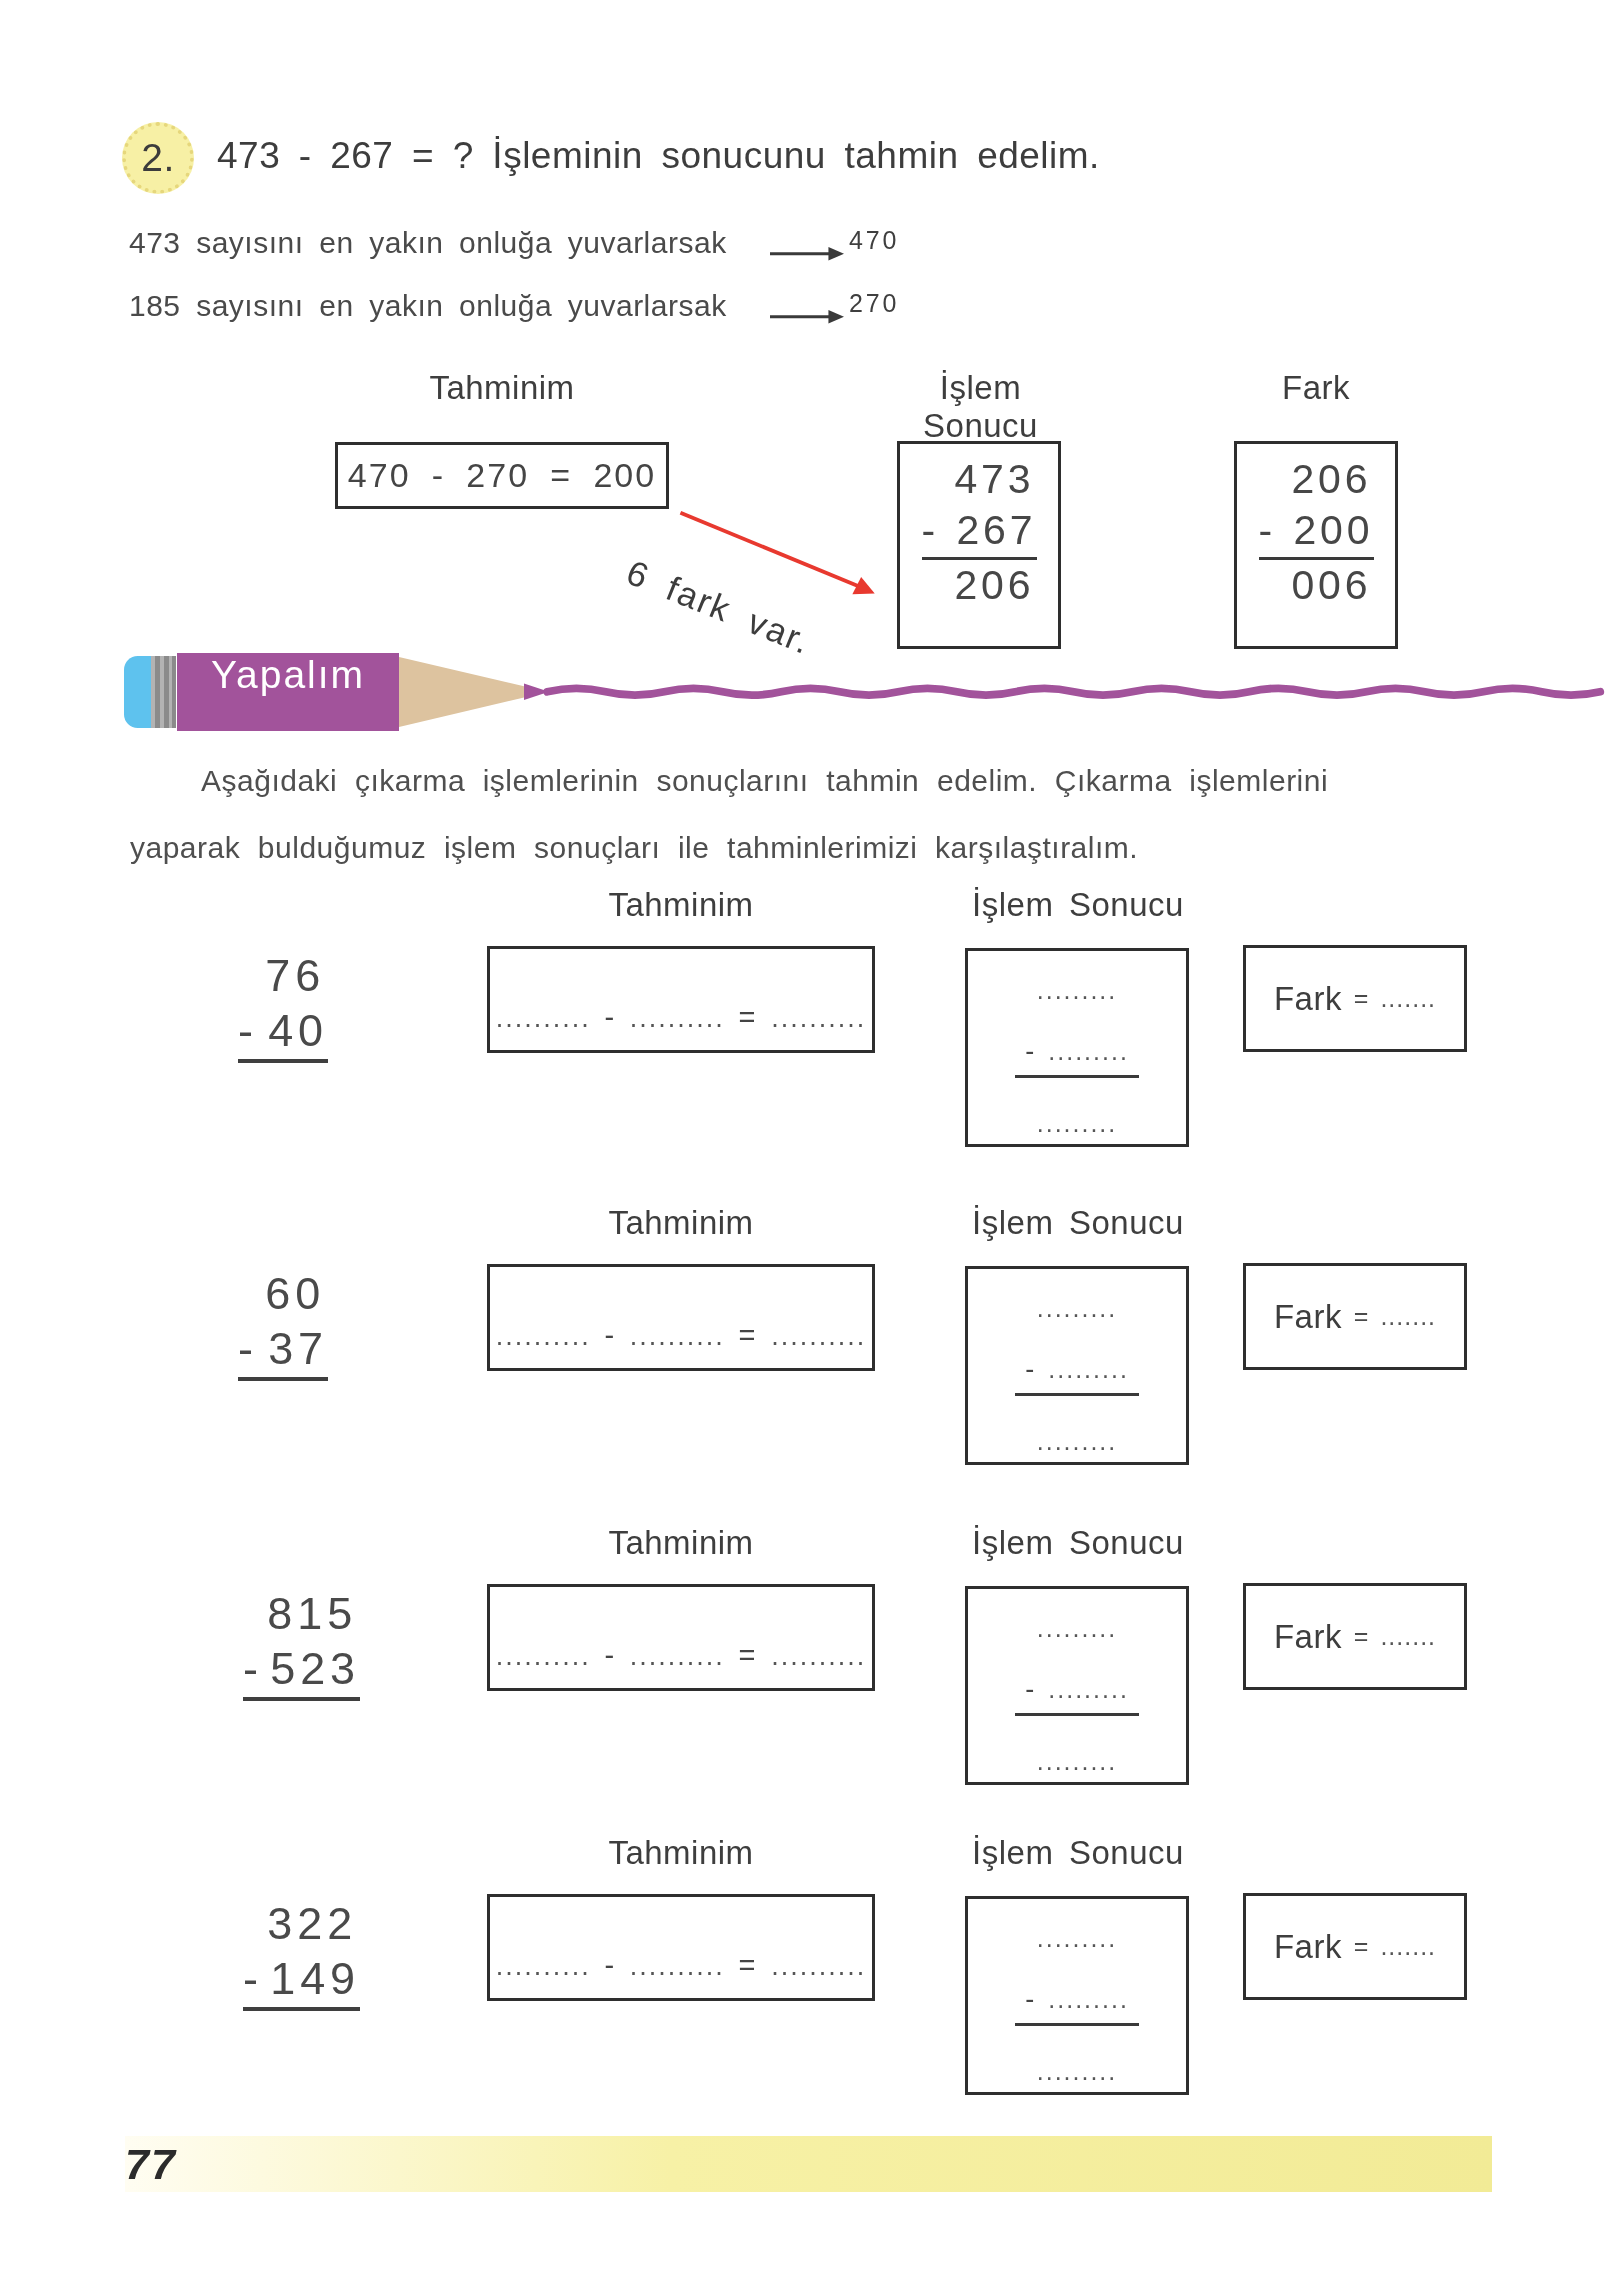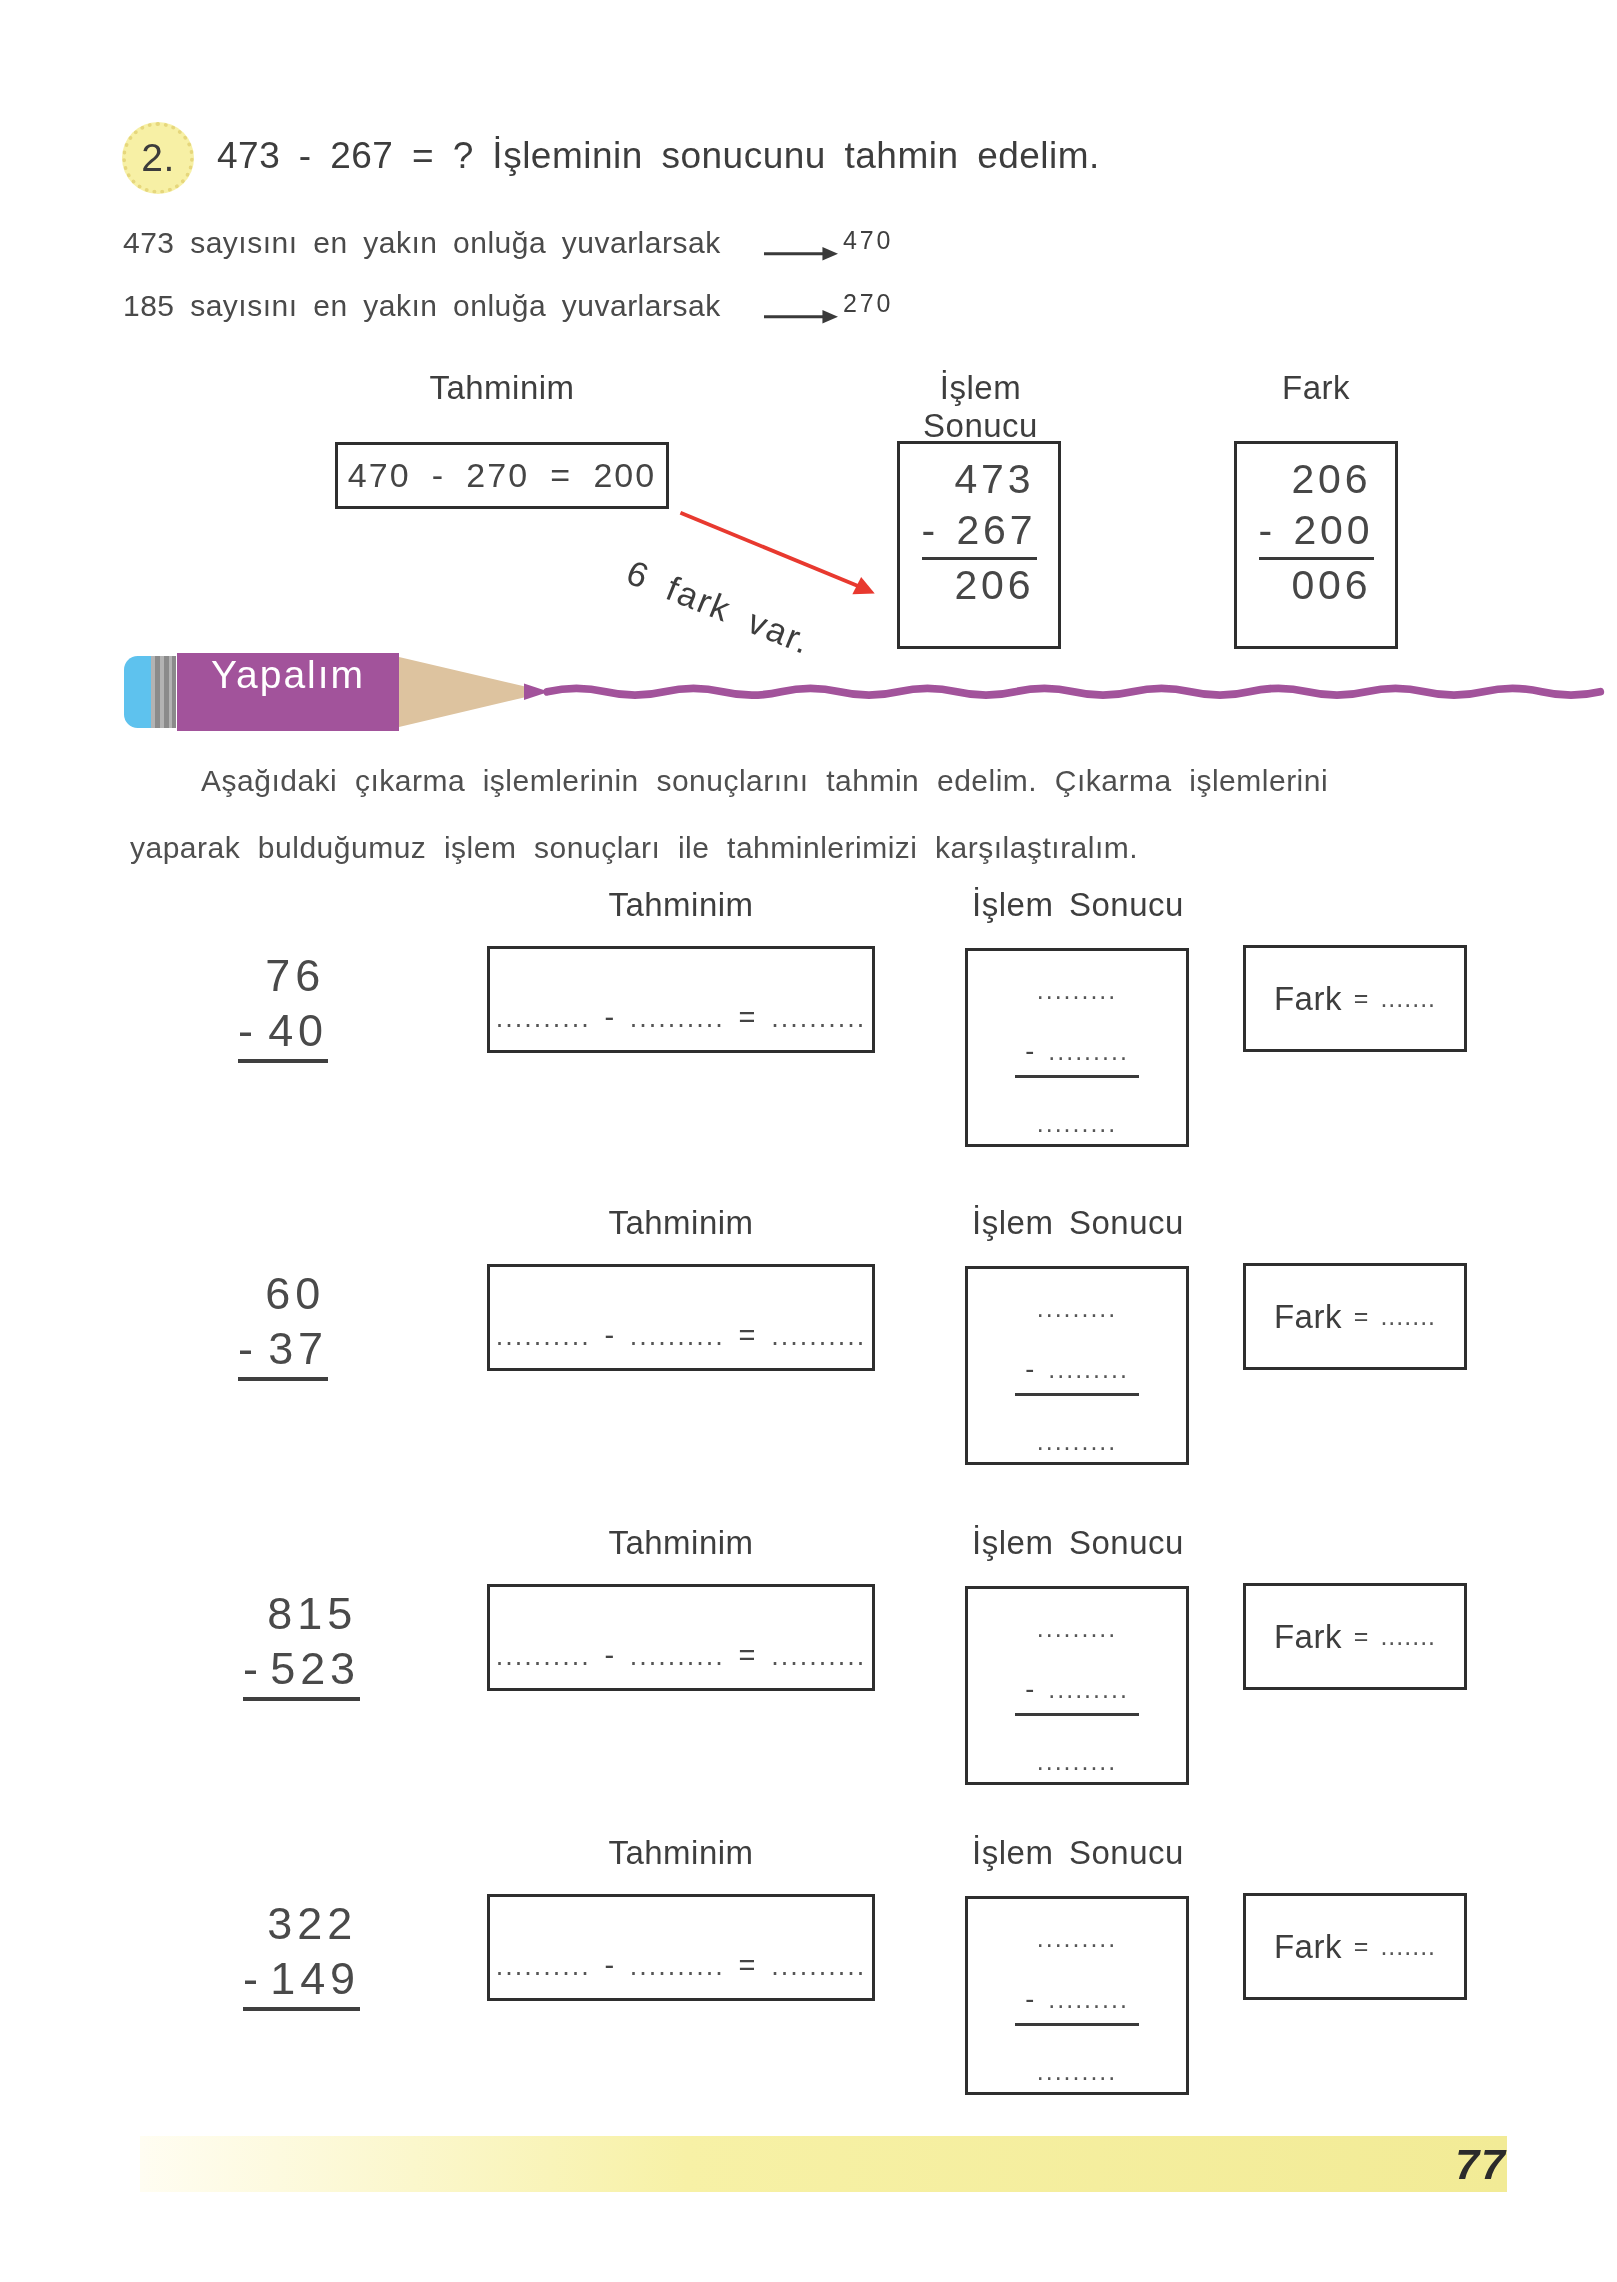--- a/index.html
+++ b/index.html
@@ -7,21 +7,21 @@
         font-family:"Liberation Sans", sans-serif;color:#424242;letter-spacing:0.5px;}
   .abs{position:absolute;}
 
   
   .badge{left:122px;top:122px;width:64px;height:64px;border-radius:50%;
          background:#f7f0a5;border:4.9px dotted #e6d77c;display:flex;align-items:center;justify-content:center;
          font-size:39px;color:#3c3c3c;}
   .title{left:217px;top:135px;font-size:37px;color:#3d3d3d;word-spacing:7.8px;white-space:nowrap;}
 
   
-  .round-line{left:123px;height:45px;width:1073px;font-size:30px;color:#4a4a4a;word-spacing:6.8px;}
+  .round-line{left:129px;height:45px;width:1073px;font-size:30px;color:#4a4a4a;word-spacing:6.8px;}
   .round-line .txt{position:absolute;left:0;top:3.9px;white-space:nowrap;}
   .round-line .arr{position:absolute;left:641px;top:13.7px;}
   .round-line .val{position:absolute;left:720px;top:3.9px;font-size:25px;color:#3f3f3f;letter-spacing:2.9px;}
   #round1{top:222px;} #round2{top:285px;}
 
   
   .colhead{top:369px;height:41px;font-size:33px;color:#3e3e3e;text-align:center;word-spacing:5.9px;}
   #head-tahmin{left:335px;width:334px;}
   #head-islem{left:878px;width:205px;}
   #head-fark{left:1234px;width:164px;}
@@ -95,23 +95,23 @@
   .islem-box .mid .op{font-size:27px;color:#444;}
 
   .fark-box{position:absolute;left:1243px;top:59px;width:224px;height:107px;
             border:3.9px solid #2e2e2e;box-sizing:border-box;
             display:flex;align-items:center;justify-content:center;gap:11.7px;}
   .fark-box .flabel{font-size:33px;color:#3e3e3e;}
   .fark-box .op{font-size:25px;color:#4a4a4a;}
   .fark-box .dots{font-size:25px;color:#555;letter-spacing:1px;}
 
   
-  .footer{left:140px;top:2136px;width:1367px;height:56px;
+  .footer{left:125px;top:2136px;width:1367px;height:56px;
           background:linear-gradient(90deg,#fffdf2 0%,#f7f1a6 40%,#f2eb96 100%);
-          display:flex;align-items:center;justify-content:flex-end;}
+          display:flex;align-items:center;justify-content:flex-start;}
   .footer span{font-size:43px;color:#2b2b2b;font-style:italic;font-weight:bold;letter-spacing:2px;}
 </style>
 </head>
 <body>
 
 <div class="page">
 
   <div class="abs badge">
     <span>2.</span>
   </div>

